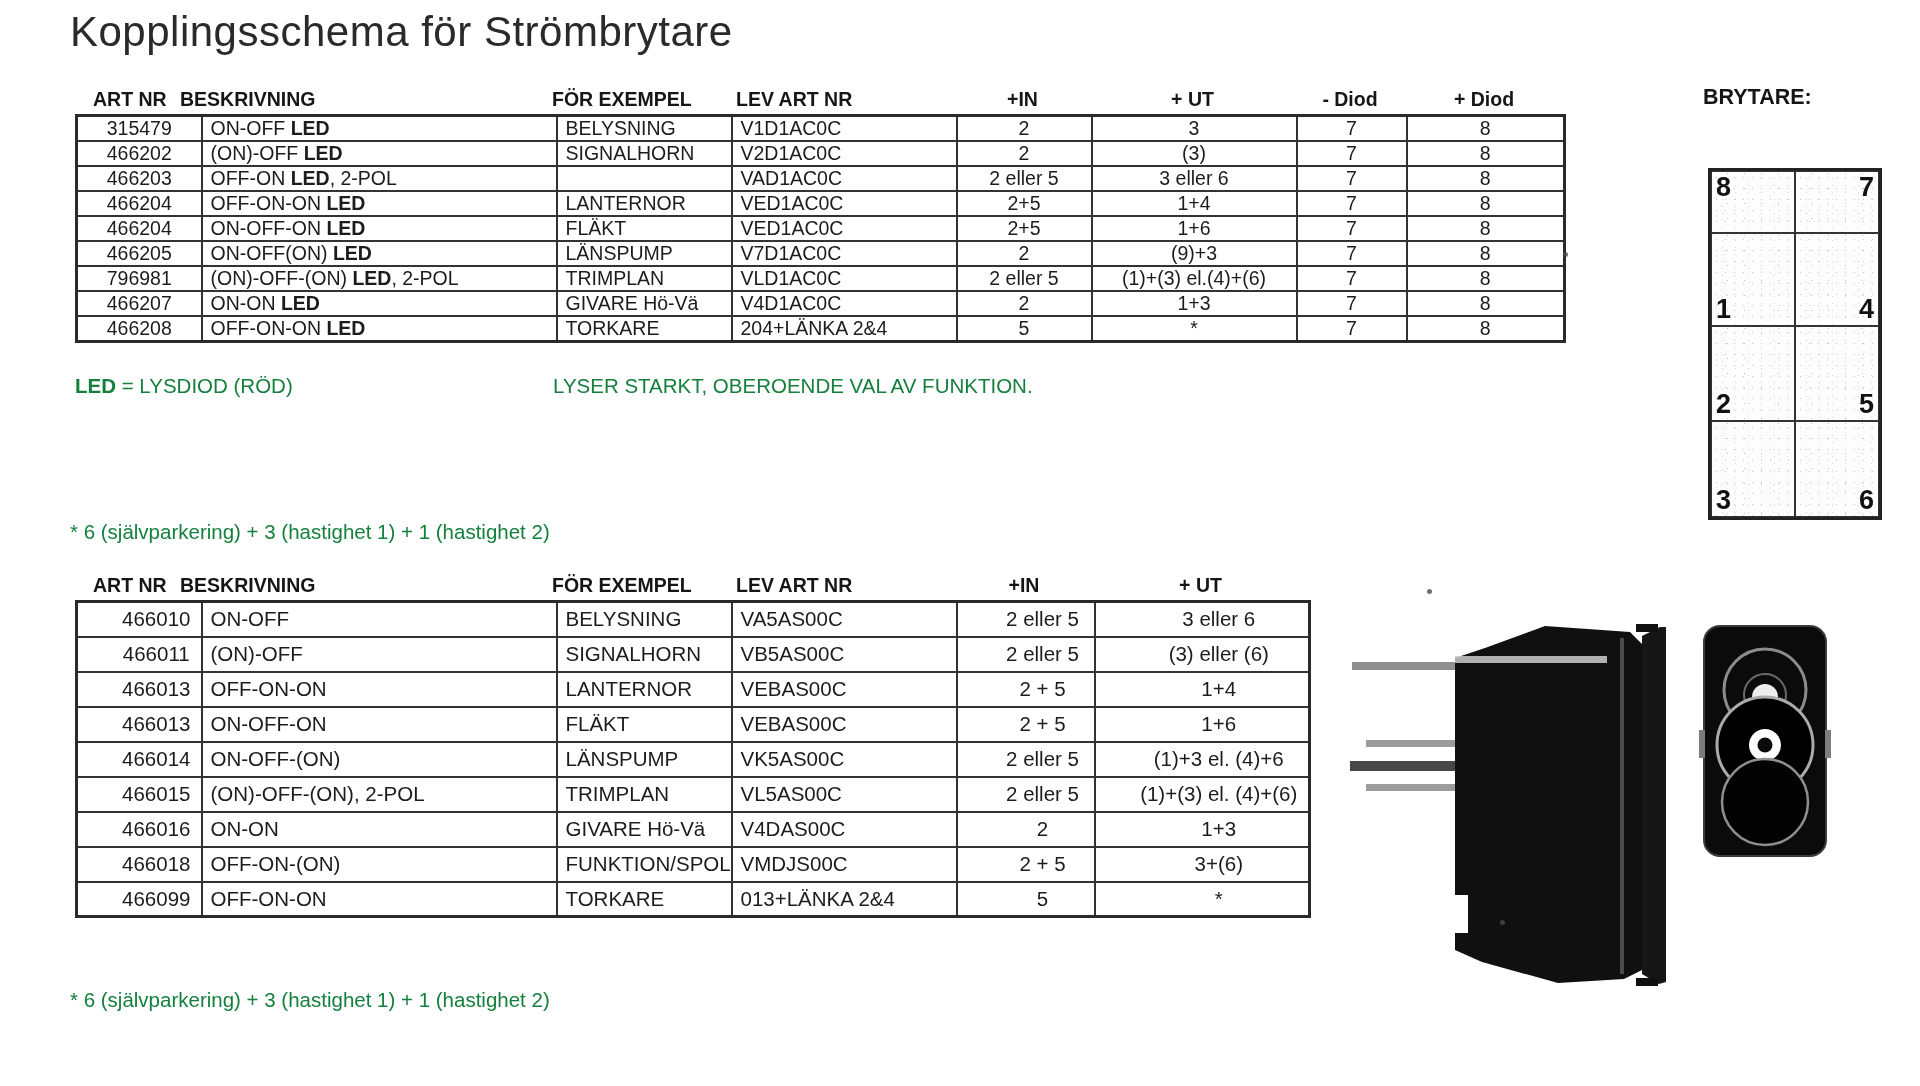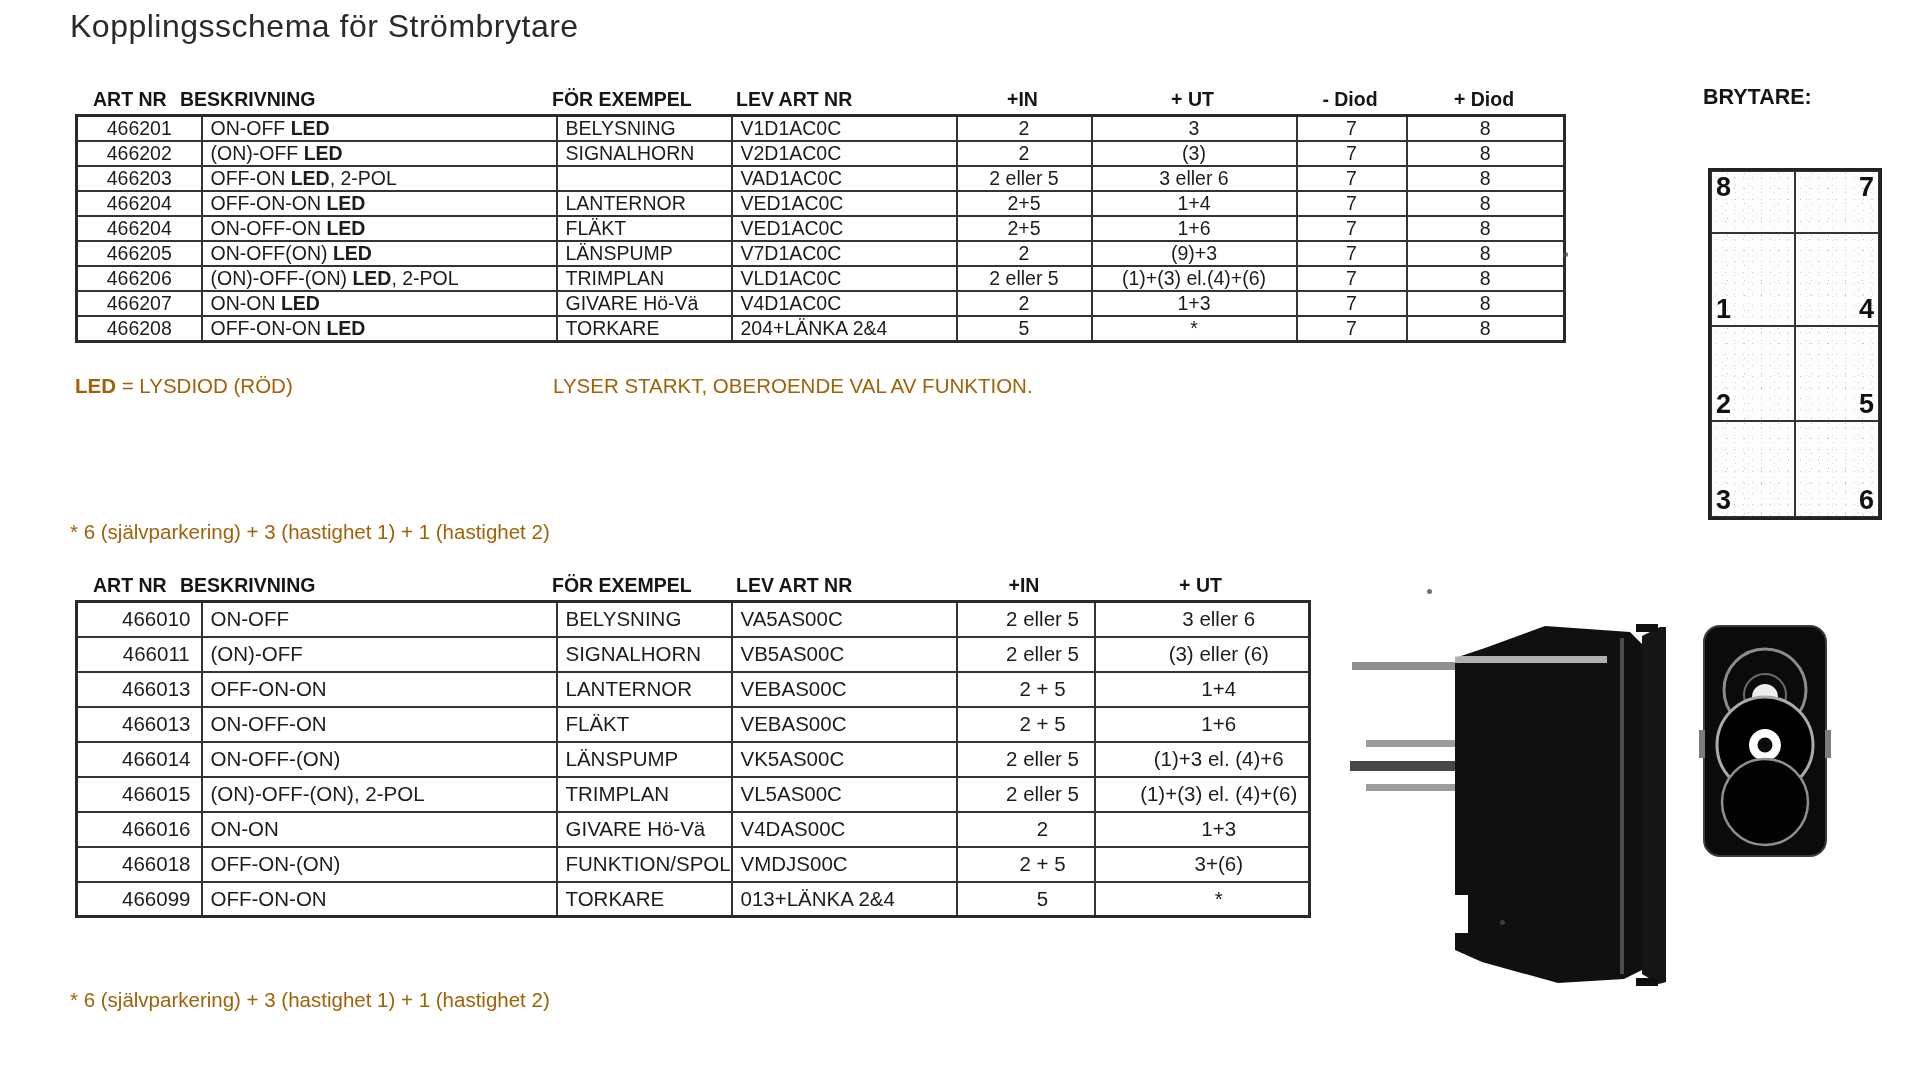--- a/index.html
+++ b/index.html
@@ -2,38 +2,38 @@
 <html><head>
 <meta charset="utf-8">
 <style>
   html,body{margin:0;padding:0;}
   body{
     width:1920px;height:1086px;position:relative;background:#ffffff;
     font-family:"Liberation Sans",sans-serif;color:#1e1e1e;overflow:hidden;
   }
   .abs{position:absolute;}
   
-  #title{left:70px;top:8px;font-size:32px;color:#2a2a2a;letter-spacing:.5px;white-space:nowrap;}
+  #title{left:70px;top:8px;font-size:42px;color:#2a2a2a;letter-spacing:.5px;white-space:nowrap;}
   
   .theader{display:flex;font-weight:bold;font-size:19.5px;color:#161616;white-space:nowrap;}
   .theader span{display:block;box-sizing:border-box;}
   .hc{text-align:center;}
   .h-art{padding-left:18px;}
   .h-besk{transform:translateX(-20px);}
   .h-for{transform:translateX(-3px);}
   .h-lev{padding-left:6px;}
   
   table.sch{position:absolute;border-collapse:collapse;table-layout:fixed;border:3px solid #2a2a2a;background:#fff;}
   table.sch td{border:2px solid #333;font-size:19.5px;padding:0 6px;white-space:nowrap;overflow:hidden;color:#1c1c1c;box-sizing:border-box;}
   #table1 td{height:25px;}
   #table2 td{height:35px;font-size:20.5px;padding-left:40px;}
   .ac{text-align:center;}
   .al{text-align:left;padding-left:8px !important;}
   
-  .note{font-size:20.5px;color:#a16207;white-space:nowrap;}
+  .note{font-size:20.5px;color:#15803d;white-space:nowrap;}
   .note b{font-weight:bold;}
   
   #brytare-label{left:1703px;top:85px;font-size:21.5px;font-weight:bold;color:#161616;}
   #brytare{
     left:1708px;top:168px;width:168px;border:3px solid #222;
     display:grid;grid-template-columns:1fr 1fr;grid-template-rows:62px 93px 95px 96px;
   }
   .br-cell{
     position:relative;border:1.5px solid #333;
     background-color:#fdfdfd;
@@ -72,21 +72,21 @@
       <col style="width:355px">
       <col style="width:175px">
       <col style="width:225px">
     <col style="width:135px">
       <col style="width:205px">
       <col style="width:110px">
       <col style="width:158px">
   </colgroup>
   <tbody id="t1body">
       <tr>
-        <td class="ac">466201</td>
+        <td class="ac">315479</td>
         <td class="al"><span>ON-OFF </span><b>LED</b><span></span></td>
         <td class="al">BELYSNING</td>
         <td class="al">V1D1AC0C</td>
         <td class="ac">2</td>
         <td class="ac">3</td>
         <td class="ac">7</td>
         <td class="ac">8</td>
       </tr>
       <tr>
         <td class="ac">466202</td>
@@ -132,21 +132,21 @@
         <td class="ac">466205</td>
         <td class="al"><span>ON-OFF(ON) </span><b>LED</b><span></span></td>
         <td class="al">LÄNSPUMP</td>
         <td class="al">V7D1AC0C</td>
         <td class="ac">2</td>
         <td class="ac">(9)+3</td>
         <td class="ac">7</td>
         <td class="ac">8</td>
       </tr>
       <tr>
-        <td class="ac">466206</td>
+        <td class="ac">796981</td>
         <td class="al"><span>(ON)-OFF-(ON) </span><b>LED</b><span>, 2-POL</span></td>
         <td class="al">TRIMPLAN</td>
         <td class="al">VLD1AC0C</td>
         <td class="ac">2 eller 5</td>
         <td class="ac">(1)+(3) el.(4)+(6)</td>
         <td class="ac">7</td>
         <td class="ac">8</td>
       </tr>
       <tr>
         <td class="ac">466207</td>

